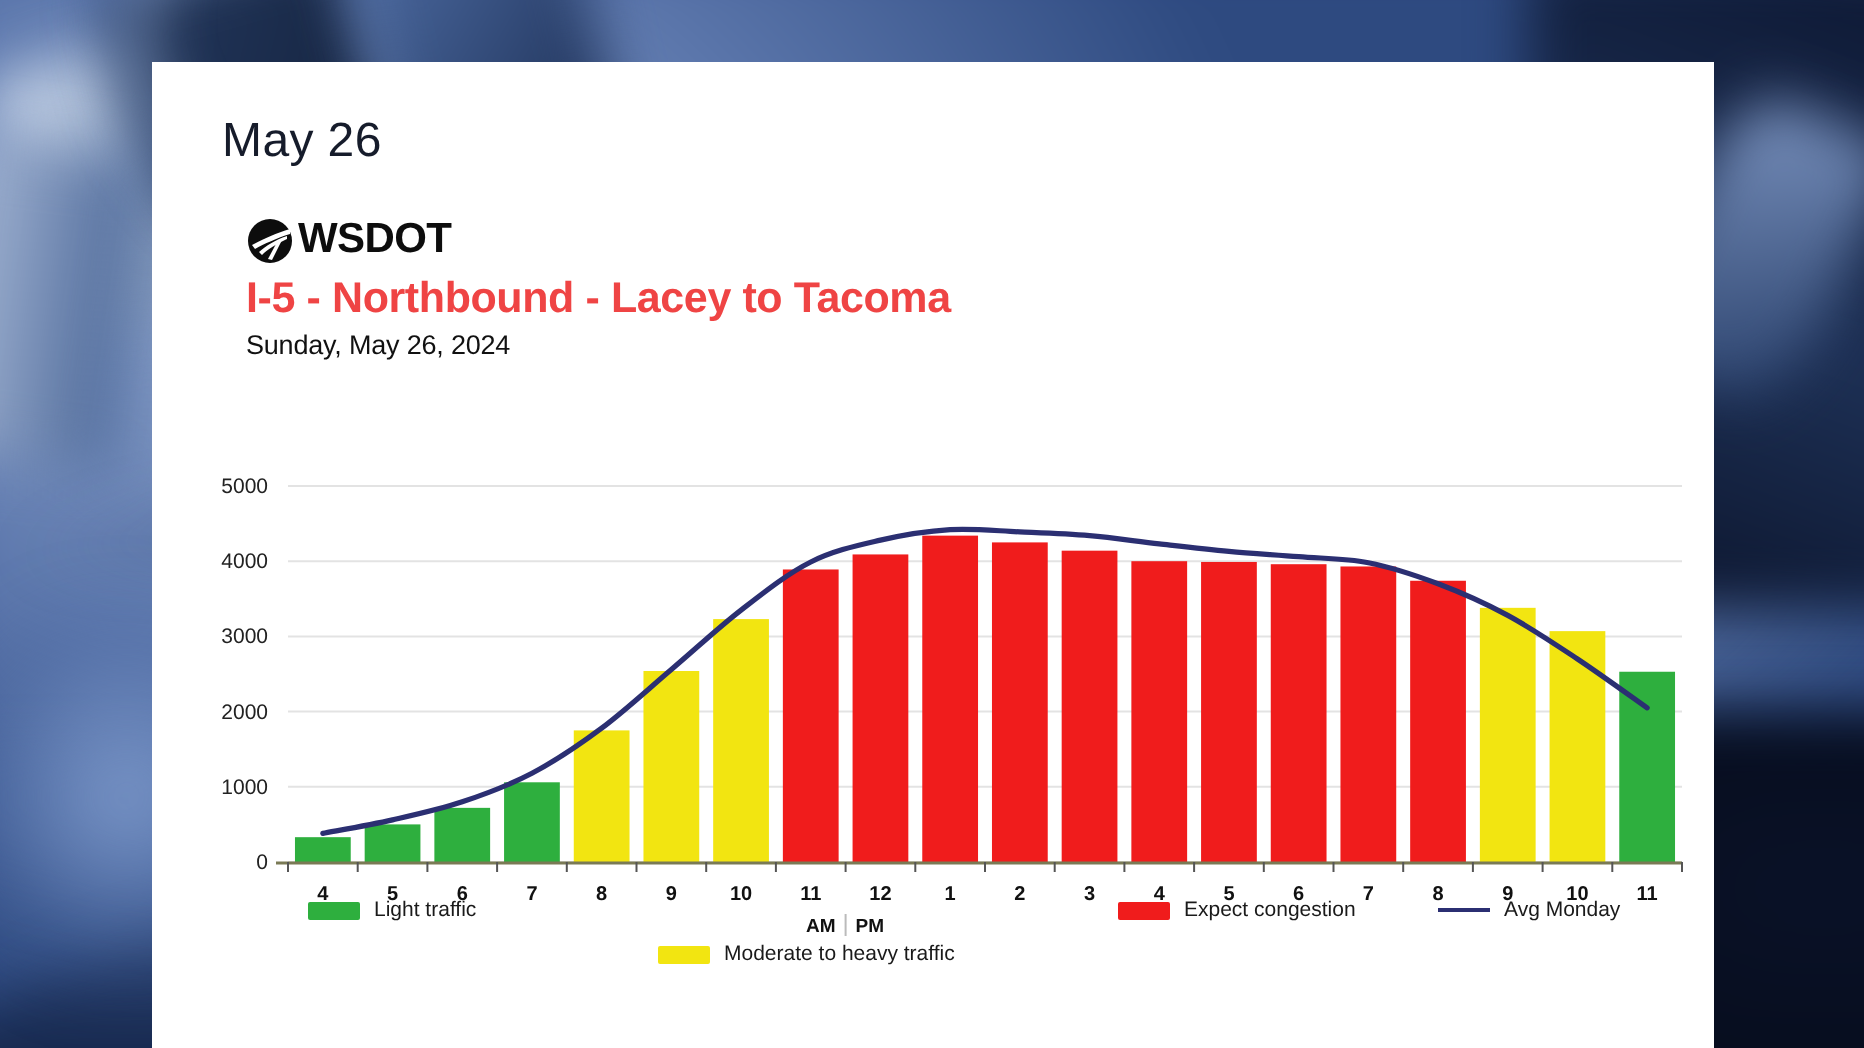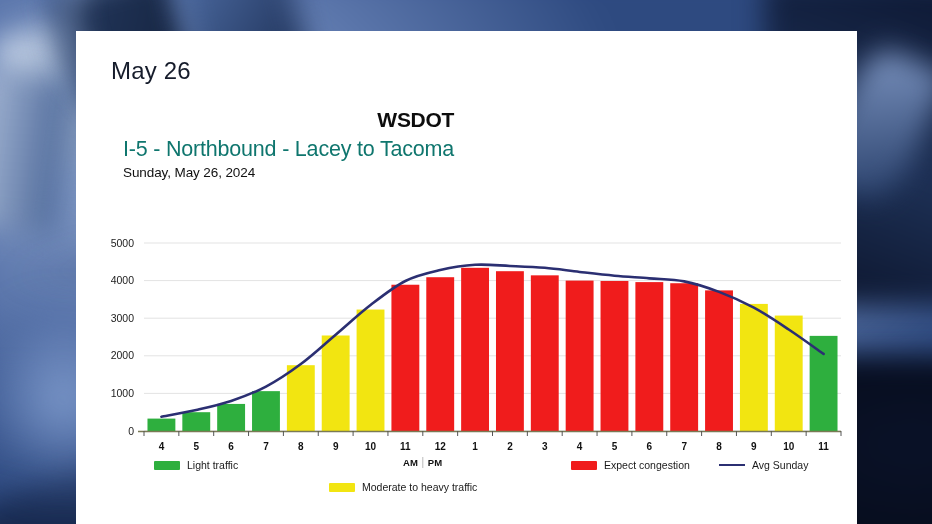--- a/index.html
+++ b/index.html
@@ -36,47 +36,47 @@
   
   #card{
     position:absolute;left:76px;top:31px;width:781px;height:500px;
     background:#ffffff;
   }
   #day-title{
     position:absolute;left:35px;top:26px;
     font-size:24px;font-weight:400;color:#161c2b;letter-spacing:.2px;
   }
   #report-head{position:absolute;left:47px;top:77px;}
-  .wsdot-row{display:flex;align-items:flex-end;height:24px;flex-direction:column;}
+  .wsdot-row{display:flex;align-items:center;height:24px;}
   .wsdot-mark{width:24px;height:23px;display:block;}
   .wsdot-word{
     font-size:21px;font-weight:700;color:#0d0d0d;letter-spacing:-.3px;
     margin-left:2px;font-family:"Liberation Sans",sans-serif;
   }
   #route-title{
-    margin-top:5px;font-size:21.5px;font-weight:400;color:#0f766e;letter-spacing:-.2px;
+    margin-top:5px;font-size:21.5px;font-weight:700;color:#ef4444;letter-spacing:-.2px;
   }
   #route-date{
     margin-top:3px;font-size:13.5px;font-weight:400;color:#111;letter-spacing:-.1px;
   }
 
   
   #chart-wrap{position:absolute;left:0;top:200px;width:781px;height:262px;}
   #plot-svg{display:block;}
   .ytick{font-size:10.5px;fill:#222;font-family:"Liberation Sans",sans-serif;text-anchor:end;}
   .xtick{font-size:10px;fill:#111;font-family:"Liberation Sans",sans-serif;text-anchor:middle;font-weight:700;}
   .ampm{font-size:9.5px;fill:#111;font-family:"Liberation Sans",sans-serif;font-weight:700;}
   .gridline{stroke:#e3e3e3;stroke-width:1;}
   .axisline{stroke:#7a7a55;stroke-width:1.4;}
   .tickmark{stroke:#555;stroke-width:1;}
   .avgline{fill:none;stroke:#2b2f72;stroke-width:2.6;stroke-linejoin:round;stroke-linecap:round;}
 
   
   #legend{
-    position:absolute;left:78px;top:425px;width:640px;height:18px;
+    position:absolute;left:78px;top:415px;width:640px;height:18px;
     display:flex;align-items:center;
   }
   .legend-item{display:flex;align-items:center;}
   .legend-swatch{width:26px;height:9px;display:block;border-radius:1px;}
   .legend-line{width:26px;height:0;border-top:2.6px solid #2b2f72;display:block;}
   .legend-label{font-size:10.5px;color:#1a1a1a;margin-left:7px;white-space:nowrap;}
 </style>
 </head>
 <body>
 
@@ -212,23 +212,23 @@
 
   <div id="legend" style="position: absolute;">
       <div class="legend-item" style="position: absolute; left: 0px;">
         <span class="legend-swatch" style="background: rgb(46, 175, 62);"></span>
         <span class="legend-label">Light traffic</span>
       </div>
       <div class="legend-item" style="position: absolute; left: 175px; margin-top: 44px;">
         <span class="legend-swatch" style="background: rgb(242, 229, 17);"></span>
         <span class="legend-label">Moderate to heavy traffic</span>
       </div>
-      <div class="legend-item" style="position: absolute; left: 405px; margin-left: 12px;">
+      <div class="legend-item" style="position: absolute; left: 405px;">
         <span class="legend-swatch" style="background: rgb(240, 28, 28);"></span>
         <span class="legend-label">Expect congestion</span>
       </div>
       <div class="legend-item" style="position: absolute; left: 565px;">
         <span class="legend-line" style="border-top-color: rgb(43, 47, 114);"></span>
-        <span class="legend-label">Avg Sunday</span>
+        <span class="legend-label">Avg Monday</span>
       </div>
     </div>
 
 </div>
 
 </body></html>

